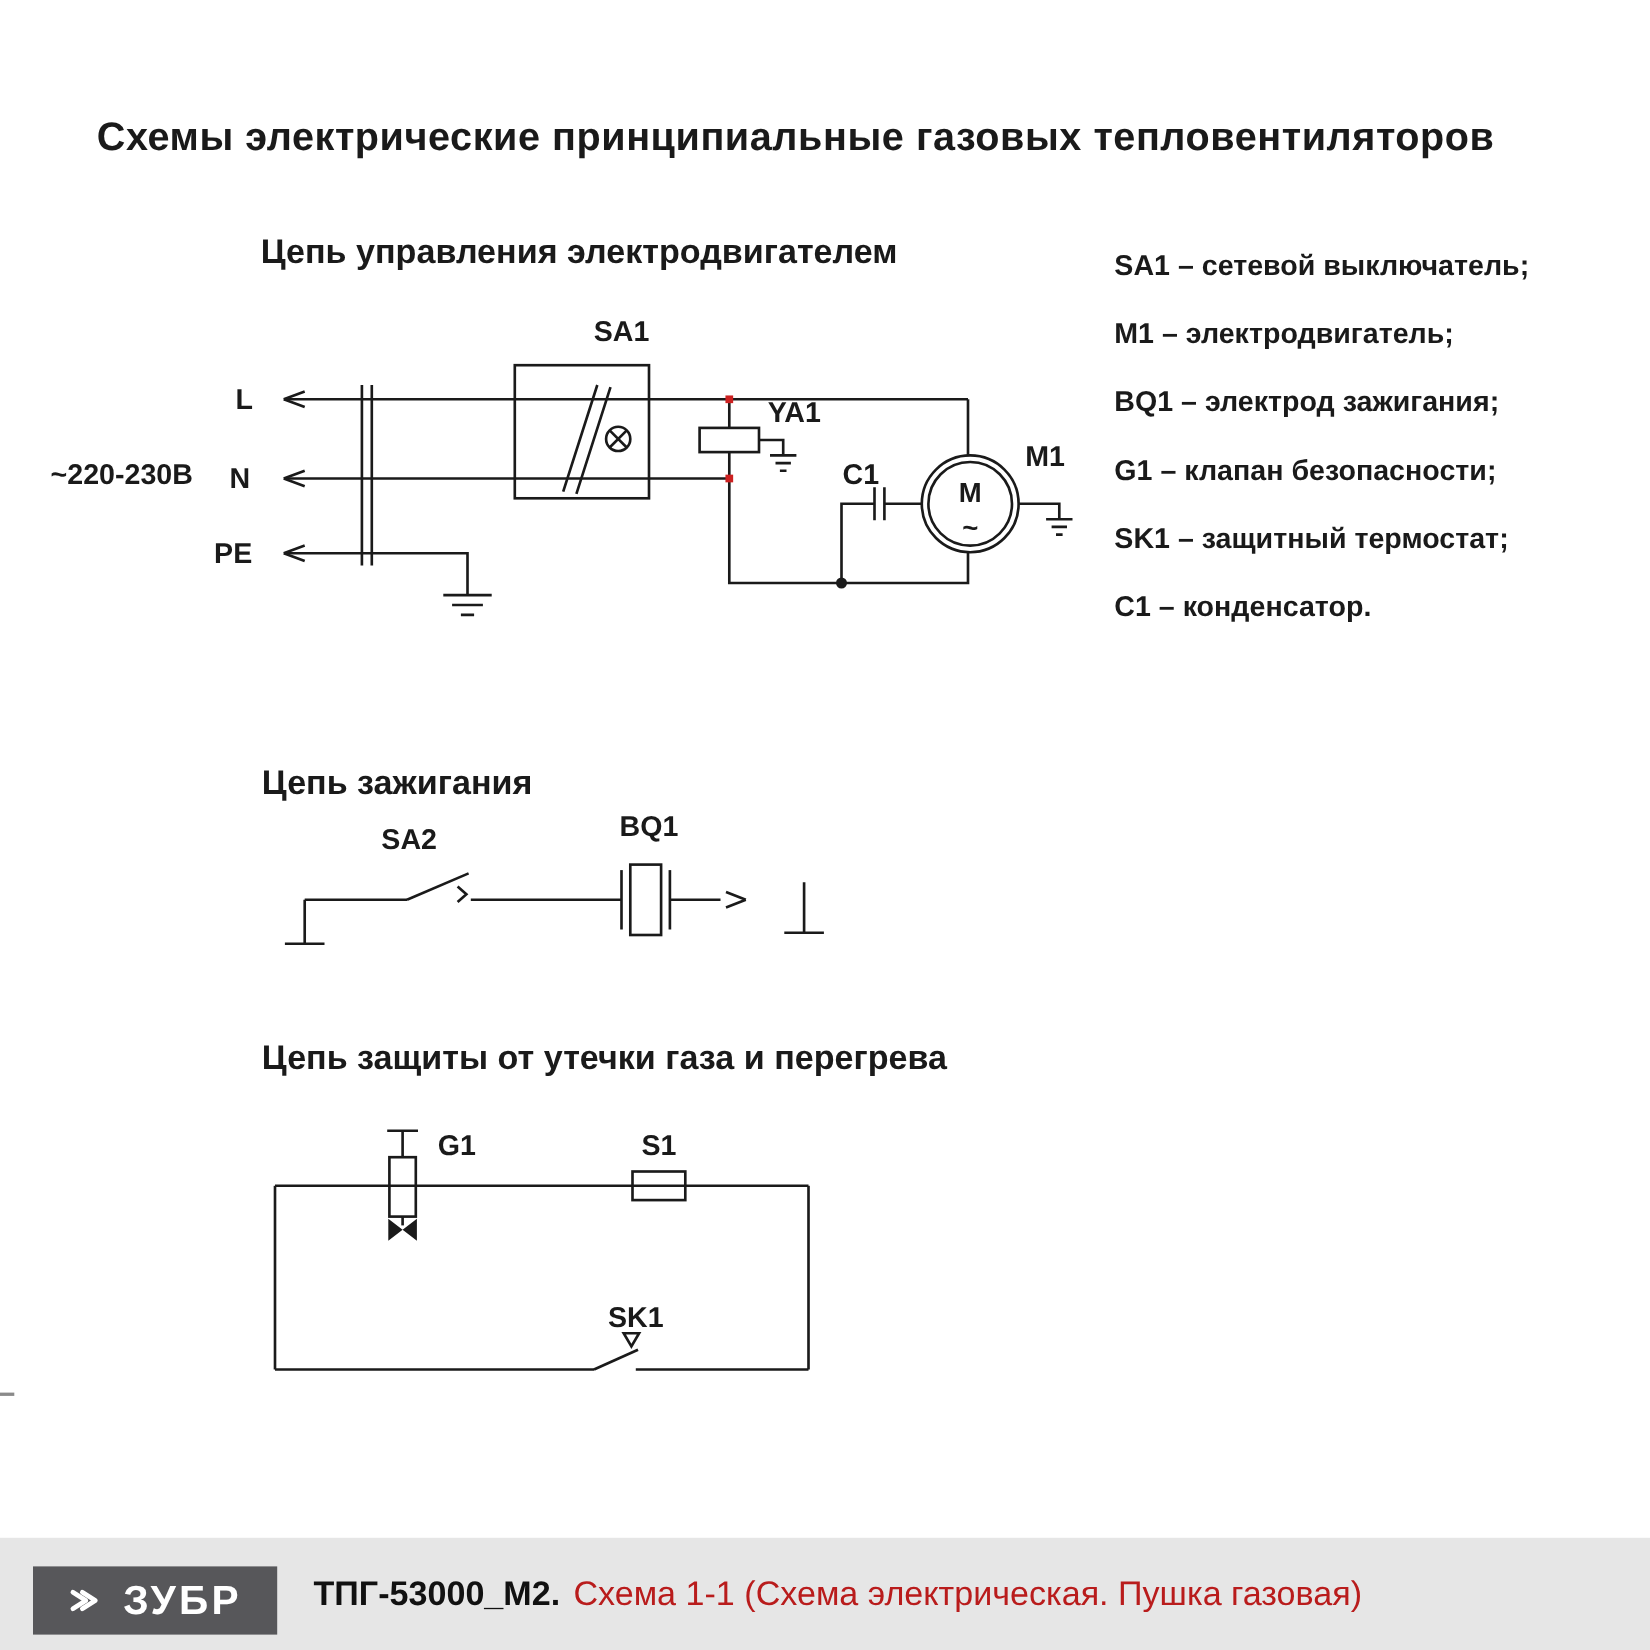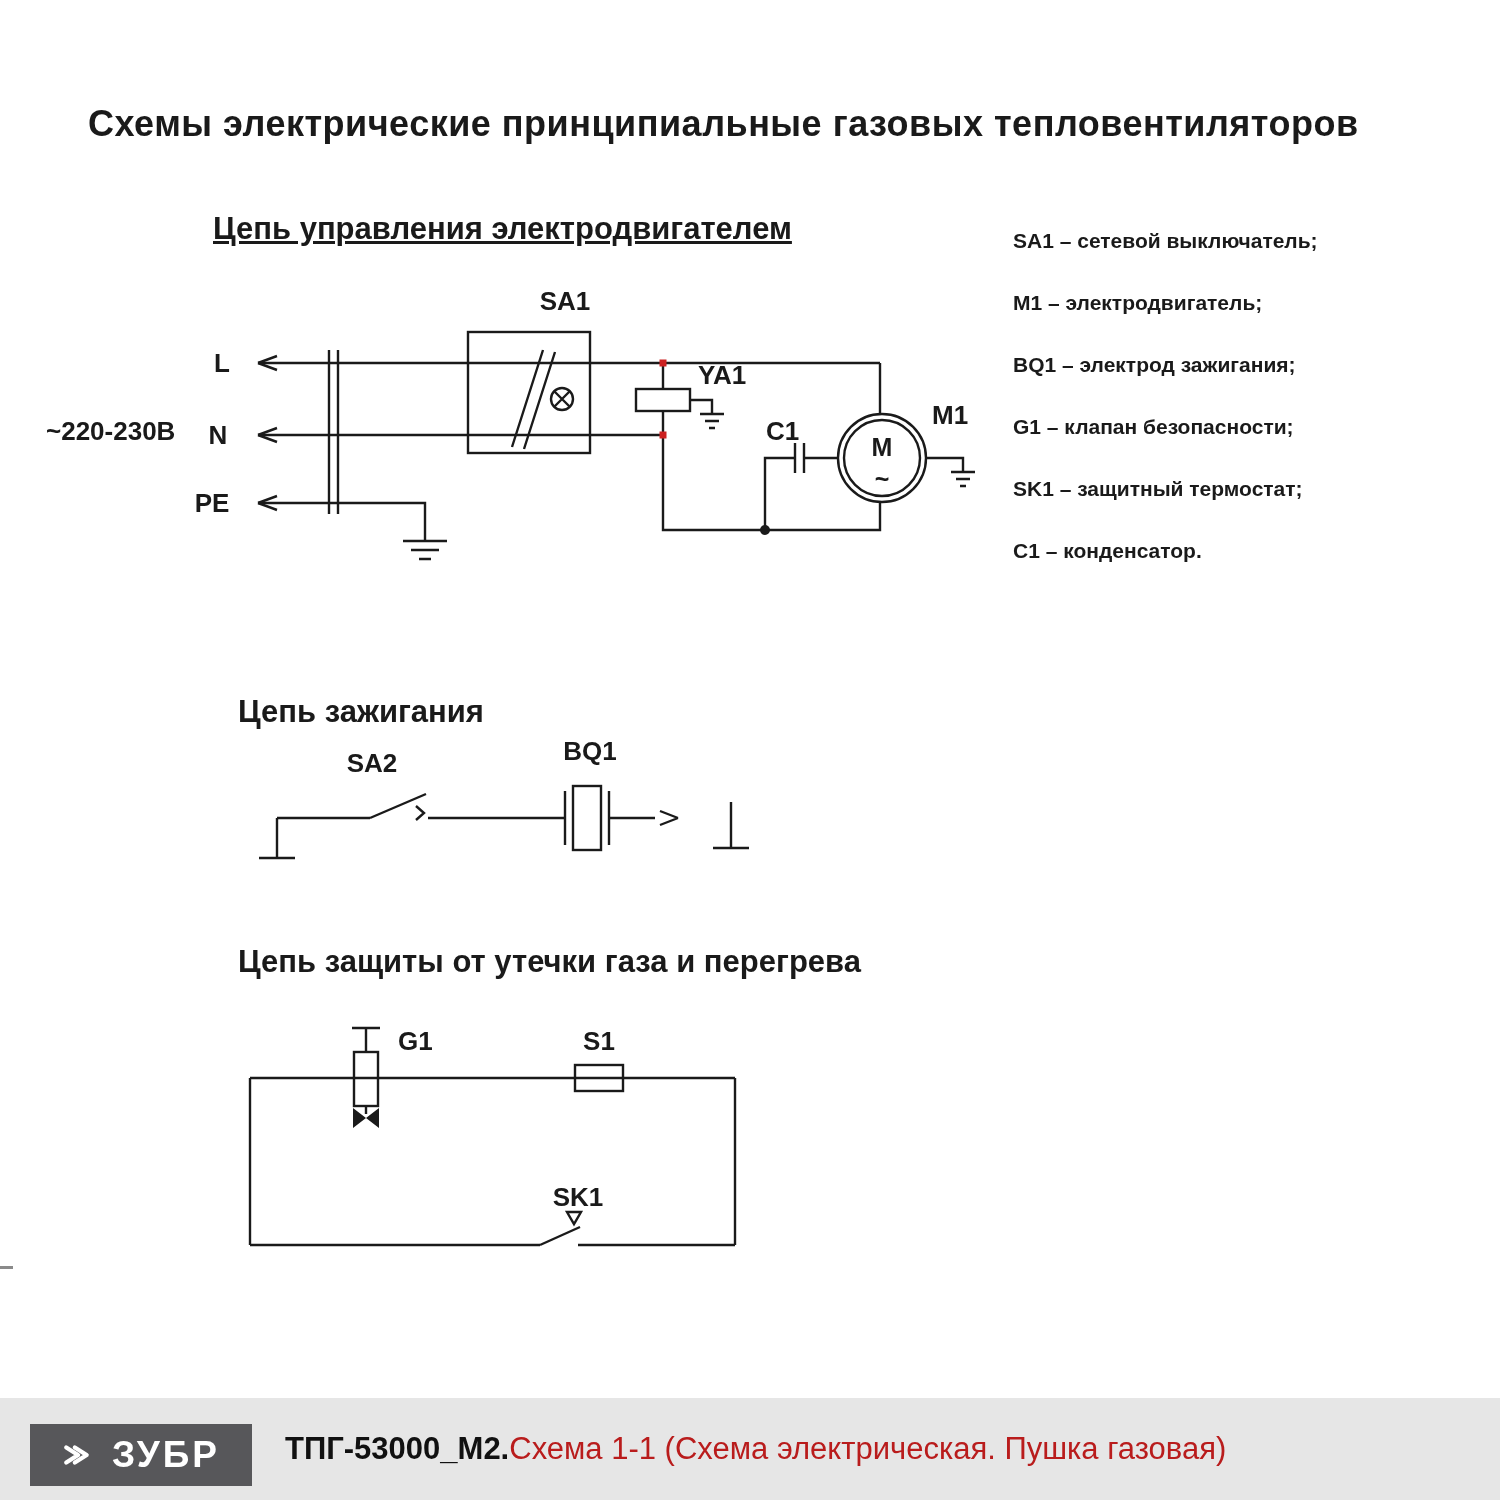--- a/index.html
+++ b/index.html
@@ -4,35 +4,35 @@
 <style>
   * { box-sizing: border-box; margin: 0; padding: 0; }
   html, body { background: #ffffff; }
   body {
     width: 1500px; height: 1500px; position: relative; overflow: hidden;
     font-family: "Liberation Sans", sans-serif; color: #1a1a1a;
   }
   .schematic { position: absolute; left: 0; top: 0; width: 1500px; height: 1500px; }
   .doc-title { position: absolute; left: 88px; top: 103px; font-size: 36px; font-weight: 700; letter-spacing: .5px; white-space: nowrap; }
   .sec-h { position: absolute; font-size: 31px; font-weight: 700; white-space: nowrap; }
-  .motor-h { left: 213px; top: 211px; text-decoration: underline; }
+  .motor-h { left: 237px; top: 211px; }
   .ign-h   { left: 238px; top: 694px; }
   .prot-h  { left: 238px; top: 944px; }
-  .legend { position: absolute; left: 1013px; top: 210px; font-size: 21px; font-weight: 700; }
+  .legend { position: absolute; left: 1013px; top: 210px; font-size: 26px; font-weight: 700; }
   .legend-item { height: 62px; line-height: 62px; white-space: nowrap; }
   .slabel { font-family: "Liberation Sans", sans-serif; font-weight: 700; font-size: 26px; fill: #1a1a1a; stroke: none; }
   .slabel-m { font-size: 25px; }
   .footer { position: absolute; left: 0; top: 1398px; width: 1500px; height: 102px; background: #e6e6e6; }
   .brand { position: absolute; left: 30px; top: 26px; width: 222px; height: 62px; background: #57575a;
            color: #fff; display: flex; align-items: center; justify-content: center; gap: 20px; }
   .brand-text { font-size: 37px; font-weight: 700; letter-spacing: 3px; }
   .brand-icon { width: 30px; height: 30px; }
   .footer-caption { position: absolute; left: 285px; top: 0; height: 102px; display: flex; align-items: center;
                     font-size: 31px; white-space: nowrap; }
-  .model { font-weight: 700; color: #111; }
+  .model { font-weight: 700; color: #111; margin-right: 12px; }
   .caption { color: #b91c1c; }
   .edge-mark { position: absolute; left: 0; top: 1266px; width: 13px; height: 3px; background: #8a8a8a; }
 </style>
 </head>
 <body>
 
 <div class="page">
 
   <h1 class="doc-title">Схемы электрические принципиальные газовых тепловентиляторов</h1>
 

